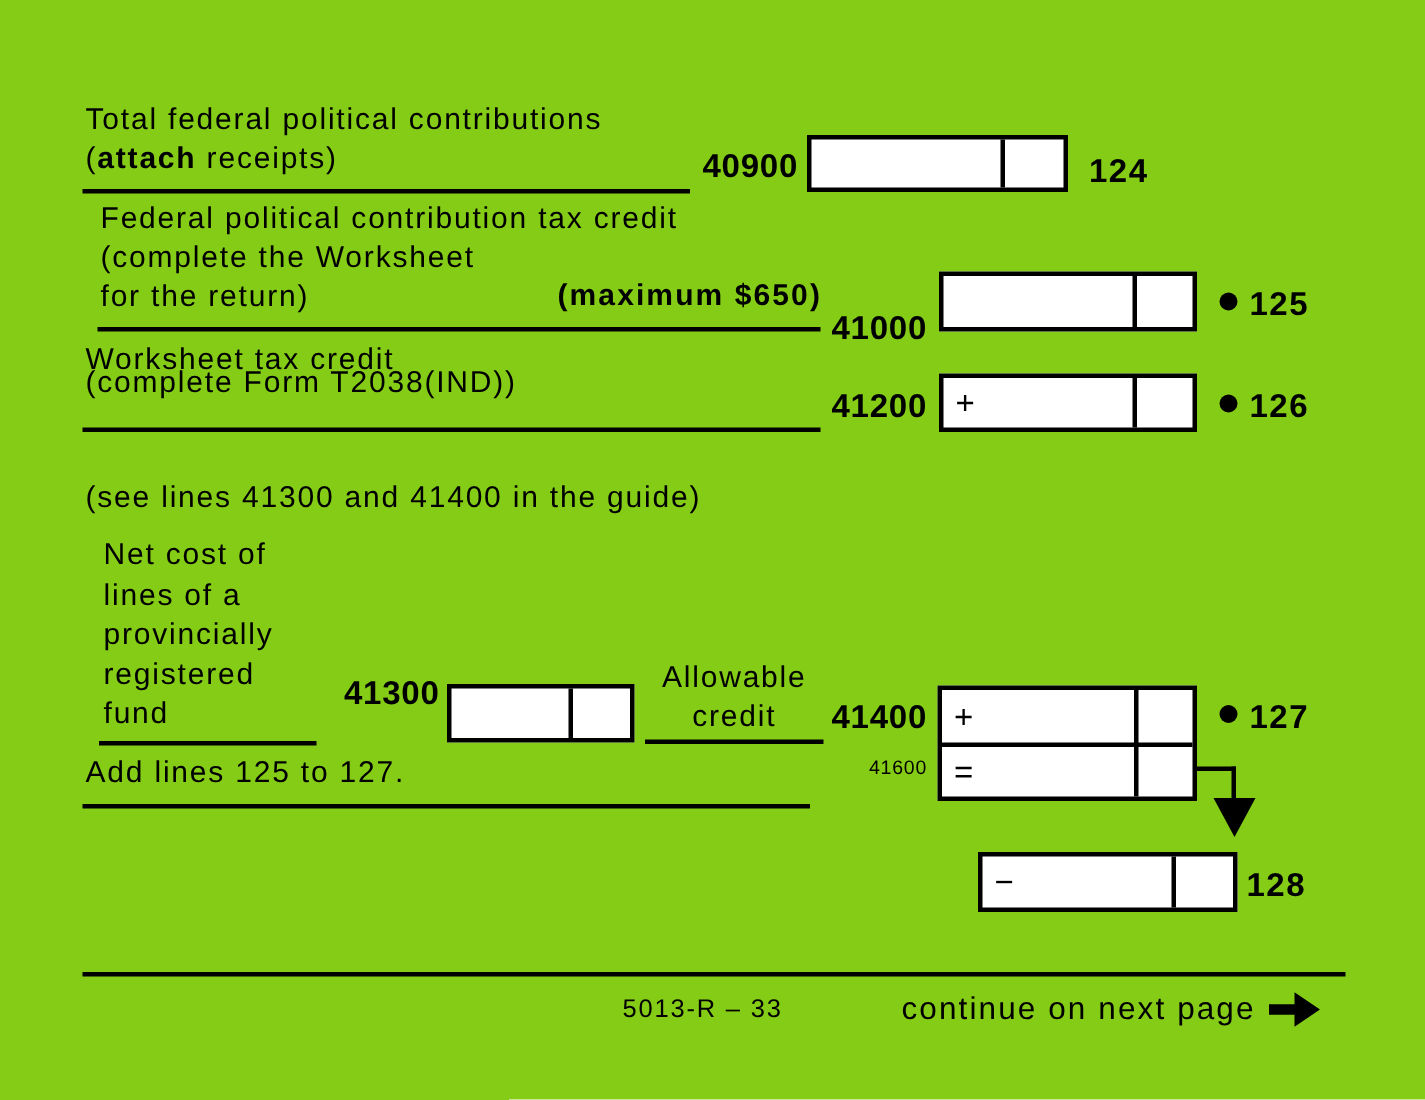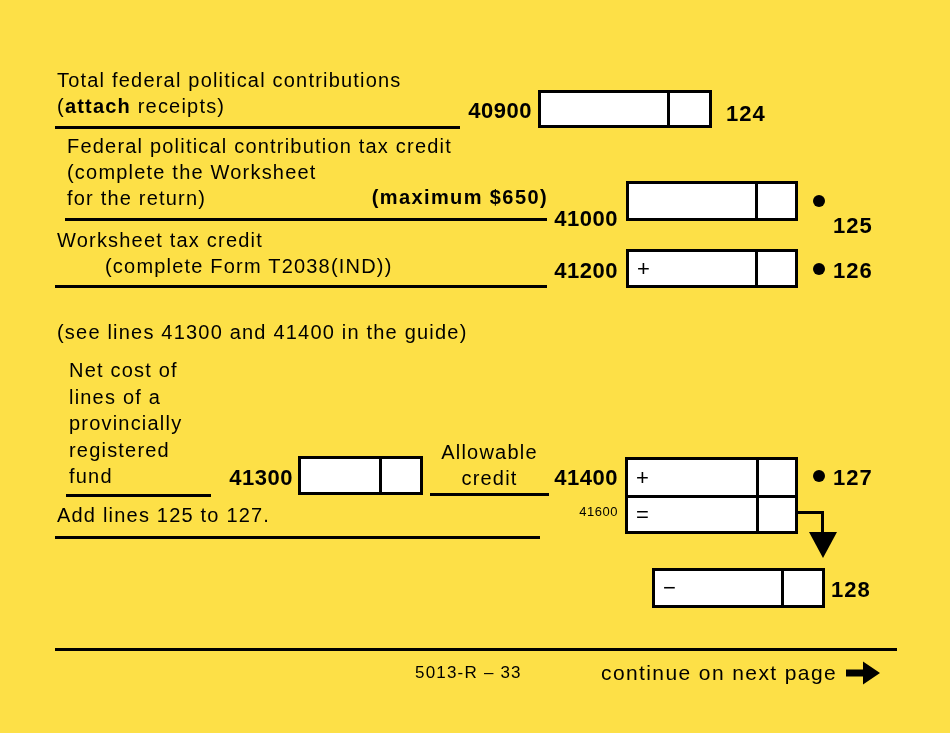--- a/index.html
+++ b/index.html
@@ -1,17 +1,17 @@
 <!DOCTYPE html>
 <html><head>
 <meta charset="utf-8">
 <style>
   html,body{margin:0;padding:0;background:#ffffff;}
   .page{
-    position:relative;width:950px;height:733px;background:#fde047;
+    position:relative;width:950px;height:733px;background:#84cc16;
     font-family:"Liberation Sans","DejaVu Sans",sans-serif;color:#000;
     overflow:hidden;
   }
   .t{position:absolute;font-size:20px;letter-spacing:1.2px;line-height:26px;white-space:pre;}
   .t b{font-weight:bold;}
   .code{position:absolute;font-size:22px;font-weight:bold;letter-spacing:.5px;text-align:right;white-space:pre;}
   .codelight{position:absolute;font-size:13px;font-weight:normal;letter-spacing:.5px;text-align:right;white-space:pre;}
   .lineno{position:absolute;font-size:22px;font-weight:bold;letter-spacing:1px;white-space:pre;}
   .maxnote{position:absolute;font-size:20px;font-weight:bold;letter-spacing:1.4px;text-align:right;white-space:pre;}
   .rule{position:absolute;height:3px;background:#000;}
@@ -49,44 +49,44 @@
   <div class="t" style="left:67px;top:185px;">for the return)</div>
   <div class="maxnote" style="left:300px;top:186px;width:248px;">(maximum $650)</div>
   <div class="rule" style="left:65px;top:218px;width:482px;"></div>
   <div class="code" style="left:518px;top:206px;width:100px;">41000</div>
   <div class="amtbox" style="left:626px;top:181px;width:172px;height:40px;">
     <div class="cv" style="left:126px;"></div>
     <div style="position:absolute;left:0;top:0;bottom:0;width:126px;"></div>
     <div style="position:absolute;right:0;top:0;bottom:0;width:40px;"></div>
   </div>
   <span class="bullet" style="left:813px;top:195px;">●</span>
-  <div class="lineno" style="left:833px;top:190px;margin-top:23px;">125</div>
+  <div class="lineno" style="left:833px;top:190px;">125</div>
 
   <div class="t" style="left:57px;top:227px;">Worksheet tax credit</div>
-  <div class="t" style="left:57px;top:253px;margin-left:48px;">(complete Form T2038(IND))</div>
+  <div class="t" style="left:57px;top:242px;">(complete Form T2038(IND))</div>
   <div class="rule" style="left:55px;top:285px;width:492px;"></div>
   <div class="code" style="left:518px;top:258px;width:100px;">41200</div>
   <div class="amtbox" style="left:626px;top:249px;width:172px;height:39px;">
     <span class="op">+</span>
     <div class="cv" style="left:126px;"></div>
     <div style="position:absolute;left:0;top:0;bottom:0;width:126px;"></div>
     <div style="position:absolute;right:0;top:0;bottom:0;width:40px;"></div>
   </div>
   <span class="bullet" style="left:813px;top:263px;">●</span>
   <div class="lineno" style="left:833px;top:258px;">126</div>
 
   <div class="t" style="left:57px;top:319px;">(see lines 41300 and 41400 in the guide)</div>
 
   <div class="t" style="left:69px;top:357px;">Net cost of</div>
   <div class="t" style="left:69px;top:384px;">lines of a</div>
   <div class="t" style="left:69px;top:410px;">provincially</div>
   <div class="t" style="left:69px;top:437px;">registered</div>
   <div class="t" style="left:69px;top:463px;">fund</div>
   <div class="rule" style="left:66px;top:494px;width:145px;"></div>
-  <div class="code" style="left:193px;top:465px;width:100px;">41300</div>
+  <div class="code" style="left:193px;top:449px;width:100px;">41300</div>
   <div class="amtbox" style="left:298px;top:456px;width:125px;height:39px;">
     <div class="cv" style="left:78px;"></div>
     <div style="position:absolute;left:0;top:0;bottom:0;width:78px;"></div>
     <div style="position:absolute;right:0;top:0;bottom:0;width:38px;"></div>
   </div>
   <div class="t center" style="left:430px;top:439px;width:119px;">Allowable</div>
   <div class="t center" style="left:430px;top:465px;width:119px;">credit</div>
   <div class="rule" style="left:430px;top:493px;width:119px;"></div>
   <div class="code" style="left:518px;top:465px;width:100px;">41400</div>
 

